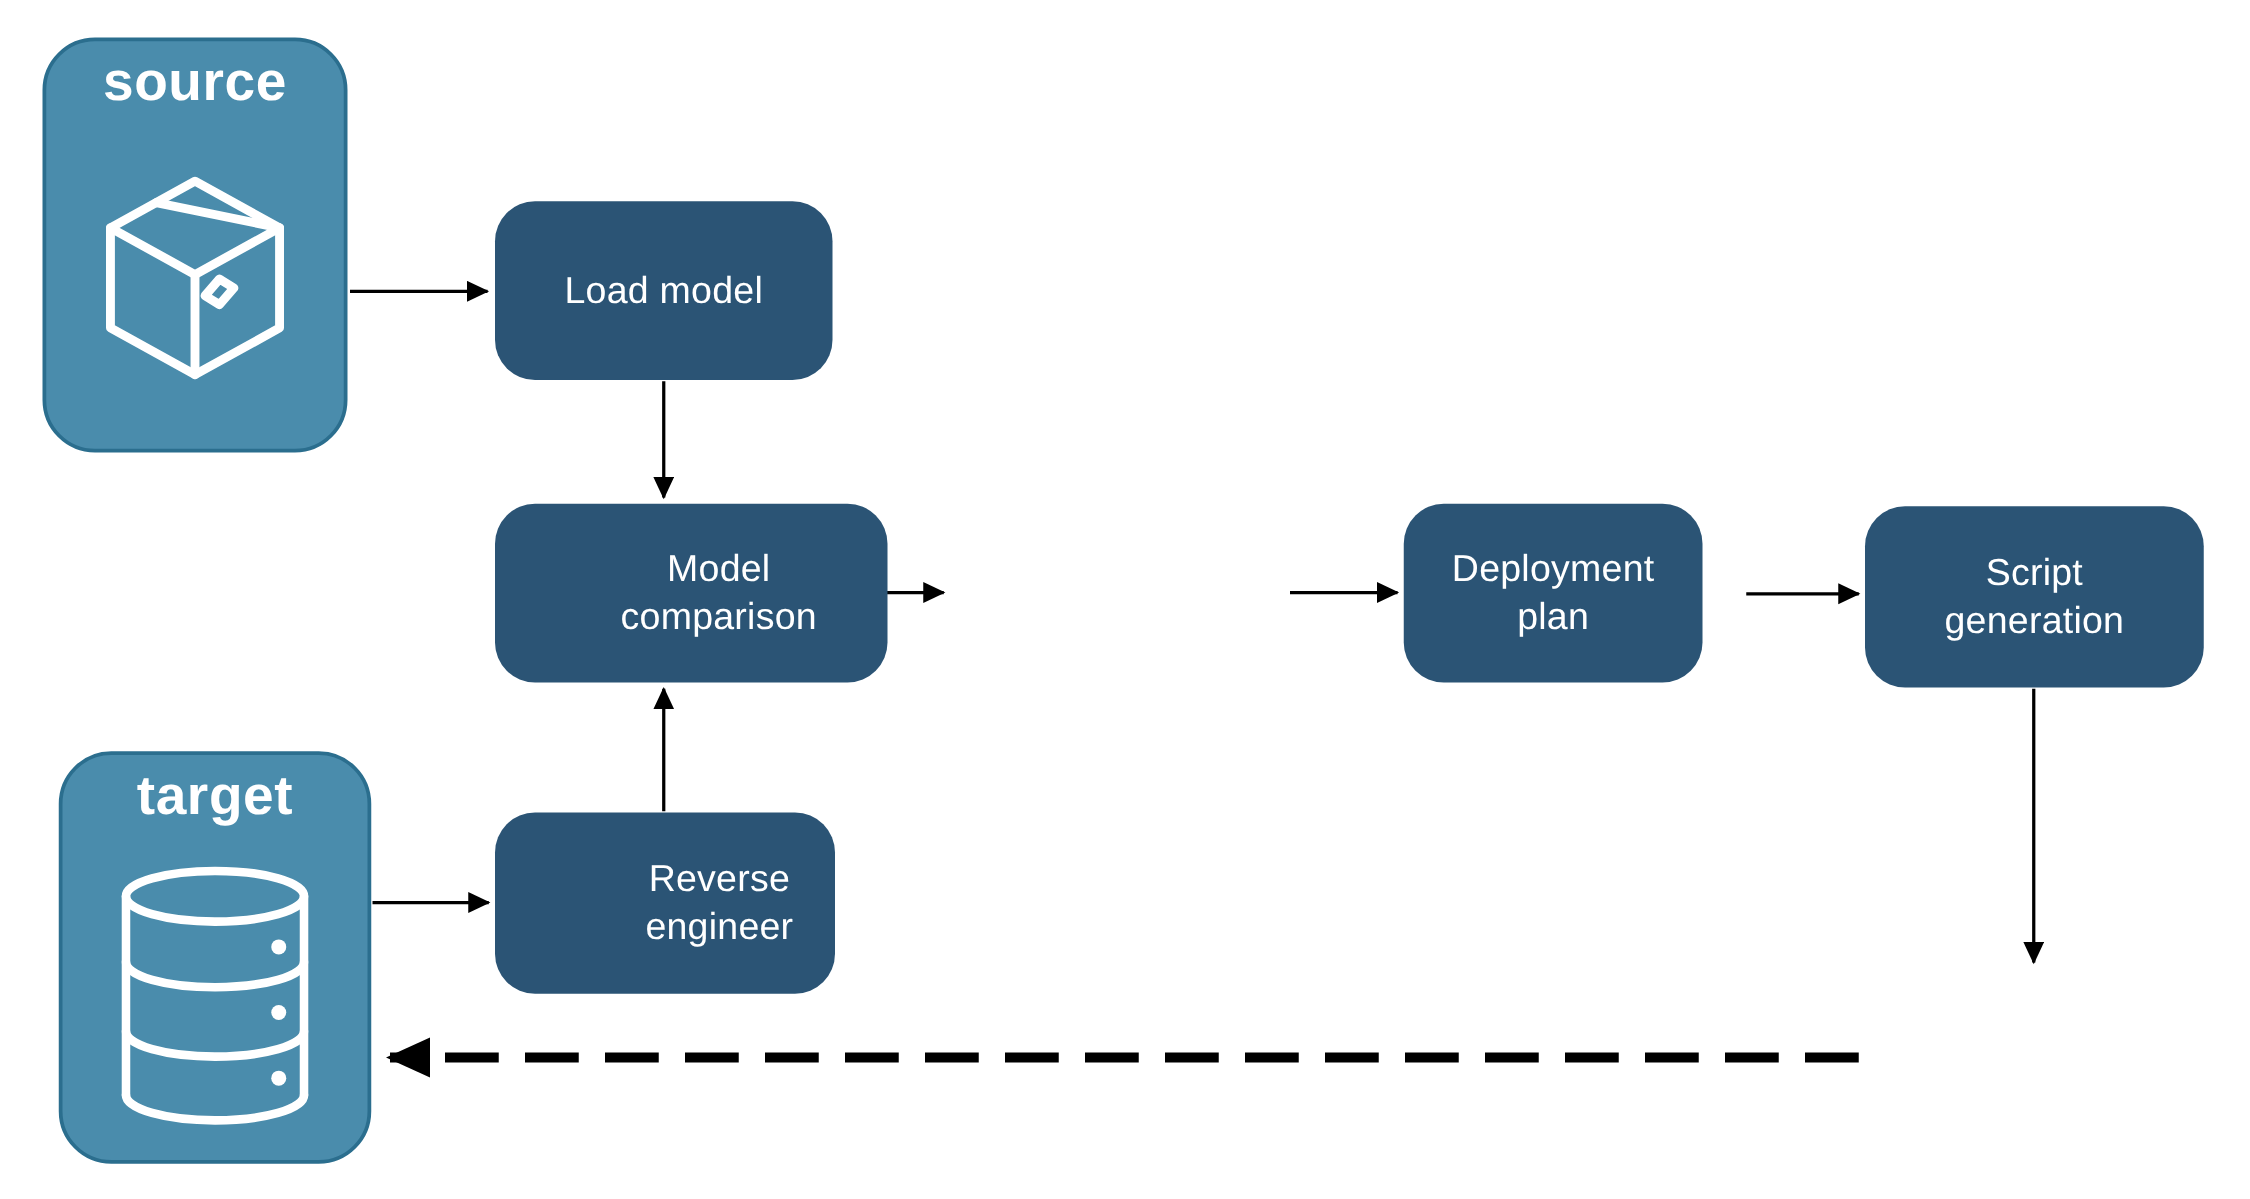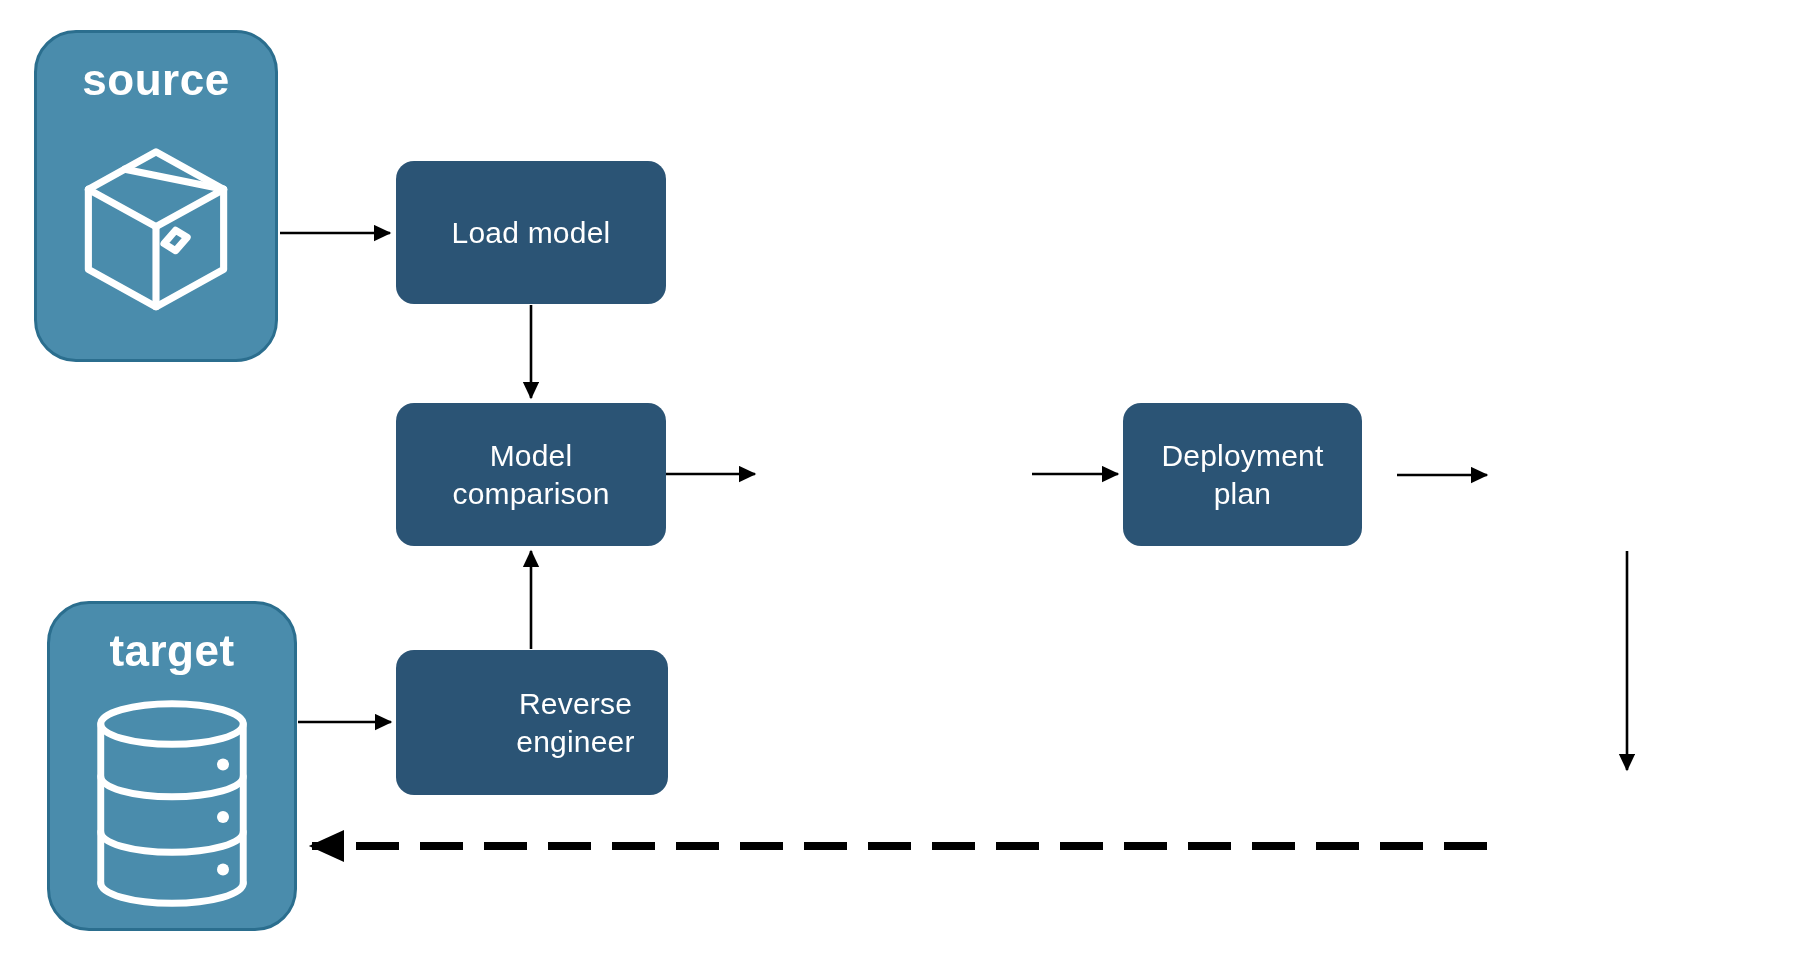--- a/index.html
+++ b/index.html
@@ -12,21 +12,21 @@
     overflow: hidden;
   }
   .arrows {
     position: absolute;
     left: 0; top: 0;
     width: 1800px; height: 959px;
   }
   .node {
     position: absolute;
     background: #2B5475;
-    border-radius: 18px;
+    border-radius: 32px;
     display: flex;
     align-items: center;
     justify-content: center;
     text-align: center;
     color: #ffffff;
     font-size: 30px;
     line-height: 38px;
     letter-spacing: 0.2px;
   }
   .node .lbl {
@@ -41,31 +41,31 @@
     box-sizing: border-box;
     display: flex;
     flex-direction: column;
     align-items: center;
     color: #ffffff;
   }
   .container-box .title {
     font-size: 44px;
     font-weight: bold;
     letter-spacing: 0.5px;
-    margin-top: 22px;
+    margin-top: 8px;
   }
   .icon-wrap {
     flex: 1;
     display: flex;
     align-items: center;
     justify-content: center;
   }
   
   #n-load        { left: 396px;  top: 161px; width: 270px; height: 143px; }
-  #n-comparison  { left: 396px;  top: 403px; width: 270px; height: 143px; }
+  #n-comparison  { left: 396px;  top: 403px; width: 270px; height: 143px; padding-left: 44px; }
   #n-differences { left: 760px;  top: 403px; width: 272px; height: 142px; }
   #n-deployment  { left: 1123px; top: 403px; width: 239px; height: 143px; }
   #n-generation  { left: 1492px; top: 405px; width: 271px; height: 145px; }
   #n-reverse     { left: 396px;  top: 650px; width: 272px; height: 145px; justify-content: flex-end; }
   #n-execution   { left: 1490px; top: 775px; width: 273px; height: 143px; }
   #c-source { left: 34px; top: 30px;  width: 244px; height: 332px; }
   #c-target { left: 47px; top: 601px; width: 250px; height: 330px; text-align: right; }
 </style>
 </head>
 <body>
@@ -124,17 +124,20 @@
 
   <div class="node" id="n-load">
     <span class="lbl">Load model</span>
   </div>
   <div class="node" id="n-comparison">
     <span class="lbl">Model comparison</span>
   </div>
   <div class="node" id="n-deployment">
     <span class="lbl">Deployment plan</span>
   </div>
+  <div class="node" id="n-generation">
+    <span class="lbl">Script generation</span>
+  </div>
   <div class="node" id="n-reverse">
     <span class="lbl">Reverse engineer</span>
   </div>
 
 </div>
 
 </body></html>

